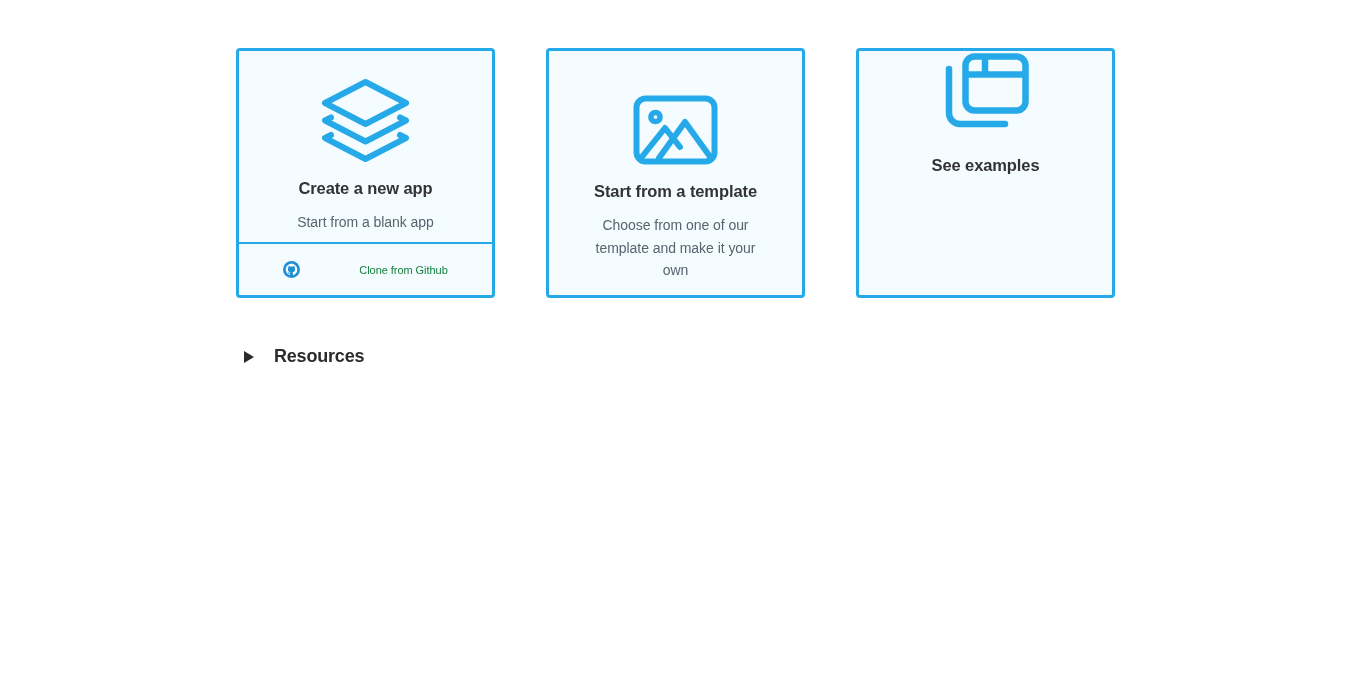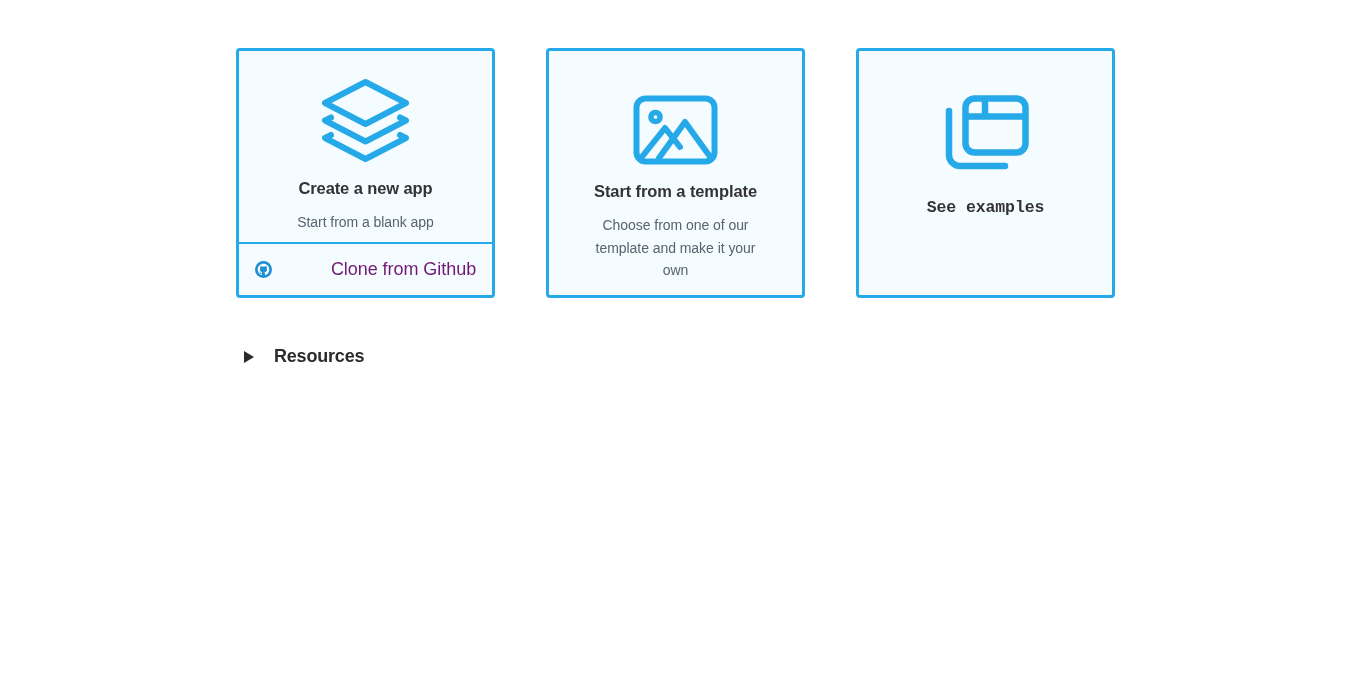--- a/index.html
+++ b/index.html
@@ -61,22 +61,20 @@
 
   
   .card-template .card-body {
     padding-top: 44px;
   }
   .card-template .card-title { margin-top: 17px; }
   .card-template .card-sub   { margin-top: 13px; }
 
   
   .card-examples .card-body {
-    padding-top: 42px;
-    font-family: Liberation Mono, monospace;
   }
   .card-examples .card-title { margin-top: 23px; }
   .card-examples .card-sub   { margin-top: 13px; }
 
   .card-icon {
     display: block;
     line-height: 0;
   }
 
   .card-title {
@@ -103,22 +101,22 @@
     height: 51px;
     border-top: 2px solid #26a9e8;
     display: flex;
     align-items: center;
     justify-content: center;
     gap: 12px;
     cursor: pointer;
   }
   .gh-icon { line-height: 0; display: block; }
   .card-footer-label {
-    font-size: 18px;
-    color: #701a75;
+    font-size: 11px;
+    color: #15803d;
     letter-spacing: -0.05px;
     margin-left: 47px;
   }
 
   
   .resources {
     position: absolute;
     left: 236px;
     top: 346px;
     display: flex;

